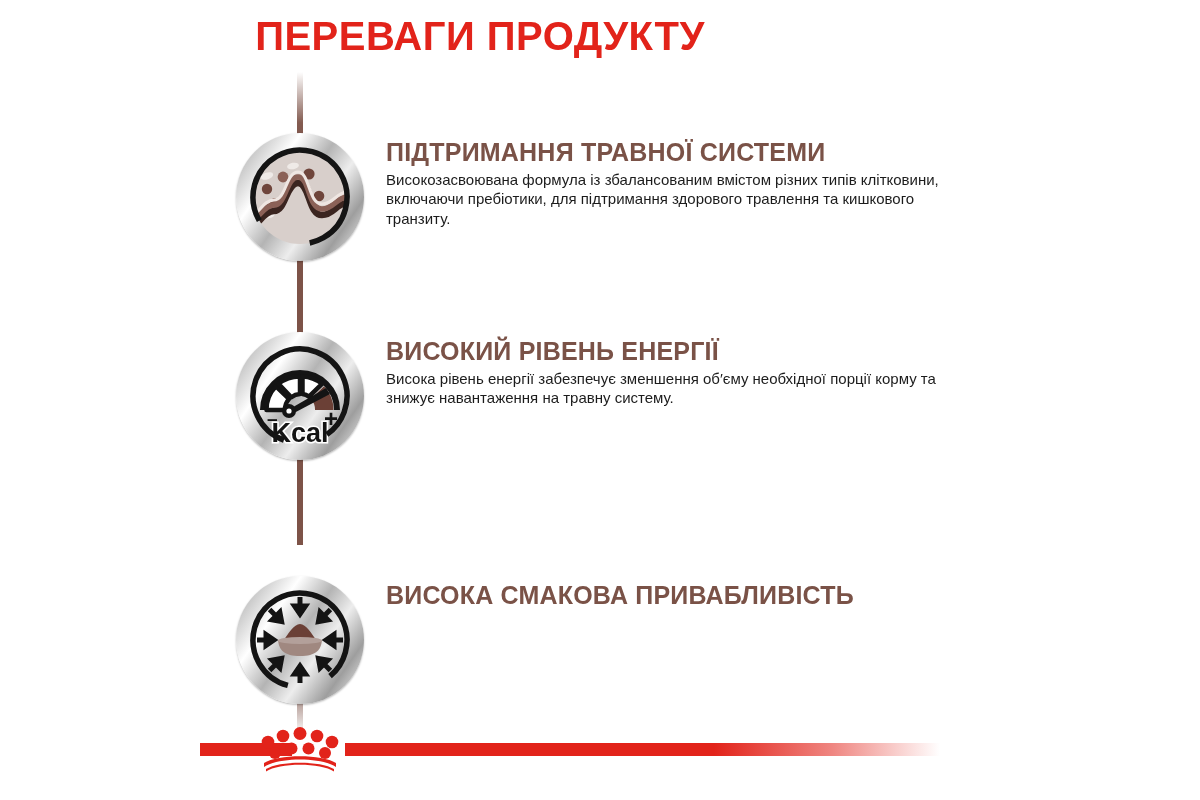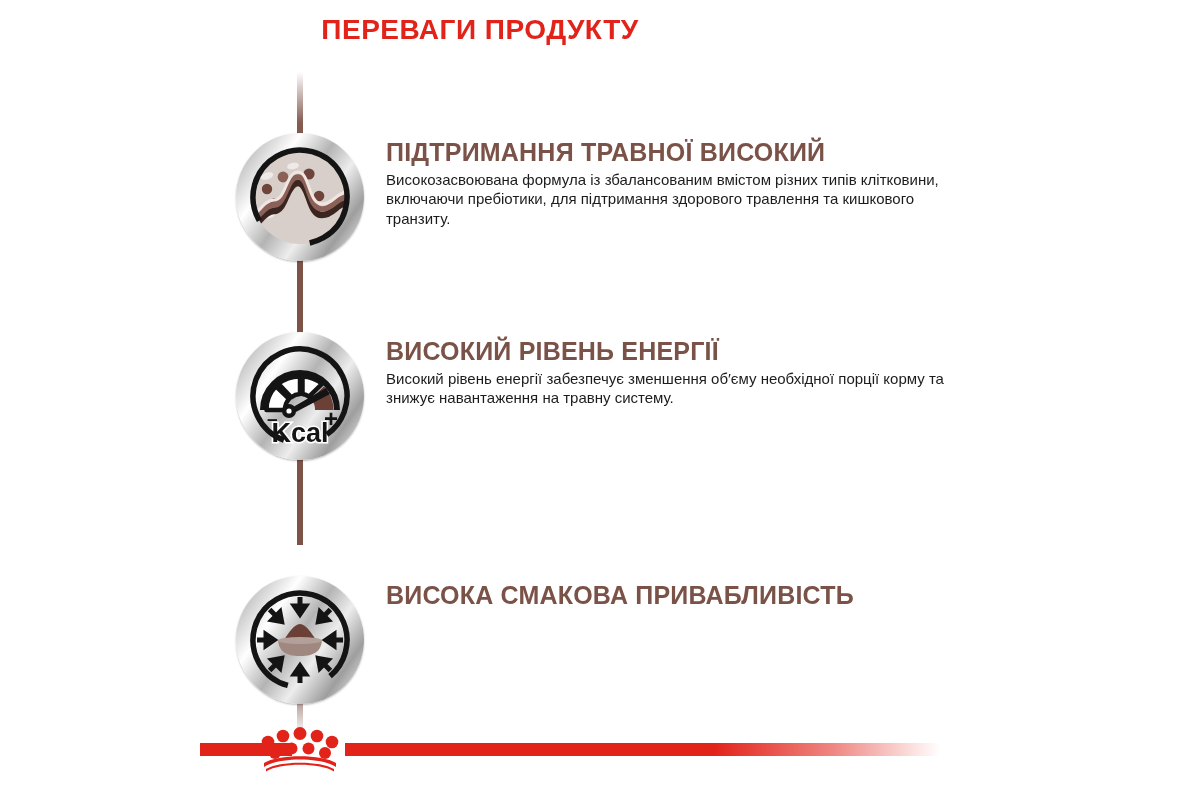--- a/index.html
+++ b/index.html
@@ -15,21 +15,21 @@
     position: relative;
   }
 
   
   .page-title {
     position: absolute;
     top: 14px;
     left: 0;
     width: 960px;
     text-align: center;
-    font-size: 28px;
+    font-size: 40px;
     font-weight: bold;
     letter-spacing: 0.5px;
     color: #e2231a;
     font-family: "Liberation Sans", sans-serif;
   }
 
   
   .spine {
     position: absolute;
     left: 297px;
@@ -141,21 +141,21 @@
         <ellipse cx="57" cy="33" rx="6.0" ry="3.2" fill="#efeae7" transform="rotate(-10 57 33)"></ellipse>
         <ellipse cx="33" cy="82" rx="6.0" ry="3.2" fill="#efeae7" transform="rotate(-14 33 82)"></ellipse>
         <path d="M10 96 C22 96 26 78 38 78 C50 78 50 50 62 50 C74 50 72 82 86 82 C98 82 100 70 112 70" fill="none" stroke="#3b2520" stroke-width="6.5" stroke-linecap="round"></path>
         <path d="M10 90 C22 90 26 72 38 72 C50 72 50 44 62 44 C74 44 72 76 86 76 C98 76 100 64 112 64" fill="none" stroke="#8b6157" stroke-width="5.5" stroke-linecap="round"></path>
         <path d="M10 85 C22 85 26 67 38 67 C50 67 50 39 62 39 C74 39 72 71 86 71 C98 71 100 59 112 59" fill="none" stroke="#efe6e2" stroke-width="3" stroke-linecap="round"></path>
       </g>
       <circle cx="64" cy="64" r="47" fill="none" stroke="#141414" stroke-width="5.5" stroke-dasharray="236 59" transform="rotate(150 64 64)"></circle>
     </svg>
   </div>
   <div class="benefit-text">
-    <h2 class="benefit-heading">ПІДТРИМАННЯ ТРАВНОЇ ВИСОКИЙ</h2>
+    <h2 class="benefit-heading">ПІДТРИМАННЯ ТРАВНОЇ СИСТЕМИ</h2>
     <p class="benefit-body">Високозасвоювана формула із збалансованим вмістом різних типів клітковини, включаючи пребіотики, для підтримання здорового травлення та кишкового транзиту.</p>
   </div>
 </div>
 
 <div class="benefit-row" id="row-1">
   <div class="icon-badge">
     <svg viewBox="0 0 128 128">
       <path d="M27 78 A37 37 0 0 1 101 78" fill="none" stroke="#141414" stroke-width="6"></path>
       <path d="M97.5 78 A33.5 33.5 0 0 0 88 54.3 L75 67 A15.5 15.5 0 0 1 79 78 Z" fill="#6b4036"></path>
       <path d="M30.5 78 A33.5 33.5 0 0 1 40 54.3 L53 67 A15.5 15.5 0 0 0 49 78 Z" fill="#ffffff" stroke="#141414" stroke-width="4.5" stroke-linejoin="round"></path>
@@ -165,21 +165,21 @@
       <circle cx="53" cy="79" r="7" fill="#141414"></circle>
       <circle cx="53" cy="79" r="2.6" fill="#ffffff"></circle>
       <text x="31" y="93" font-family="Liberation Sans, sans-serif" font-size="19" font-weight="bold" fill="#141414">–</text>
       <text x="88" y="95" font-family="Liberation Sans, sans-serif" font-size="24" font-weight="bold" fill="#141414">+</text>
       <text x="64" y="110" text-anchor="middle" font-family="Liberation Sans, sans-serif" font-size="27" font-weight="bold" fill="#141414" stroke="#ffffff" stroke-width="3.2" paint-order="stroke">Kcal</text>
       <circle cx="64" cy="64" r="47" fill="none" stroke="#141414" stroke-width="5.5" stroke-dasharray="250 45" transform="rotate(110 64 64)"></circle>
     </svg>
   </div>
   <div class="benefit-text">
     <h2 class="benefit-heading">ВИСОКИЙ РІВЕНЬ ЕНЕРГІЇ</h2>
-    <p class="benefit-body">Високий рівень енергії забезпечує зменшення об′єму необхідної порції корму та знижує навантаження на травну систему.</p>
+    <p class="benefit-body">Висока рівень енергії забезпечує зменшення об′єму необхідної порції корму та знижує навантаження на травну систему.</p>
   </div>
 </div>
 
 <div class="benefit-row" id="row-2">
   <div class="icon-badge">
     <svg viewBox="0 0 128 128">
       <g fill="#141414">
         <g transform="rotate(0 64 64)">
           <path d="M64 21 L64 36 M64 38 L58.5 30 L69.5 30 Z" stroke="#141414" stroke-width="5"></path>
         </g>

